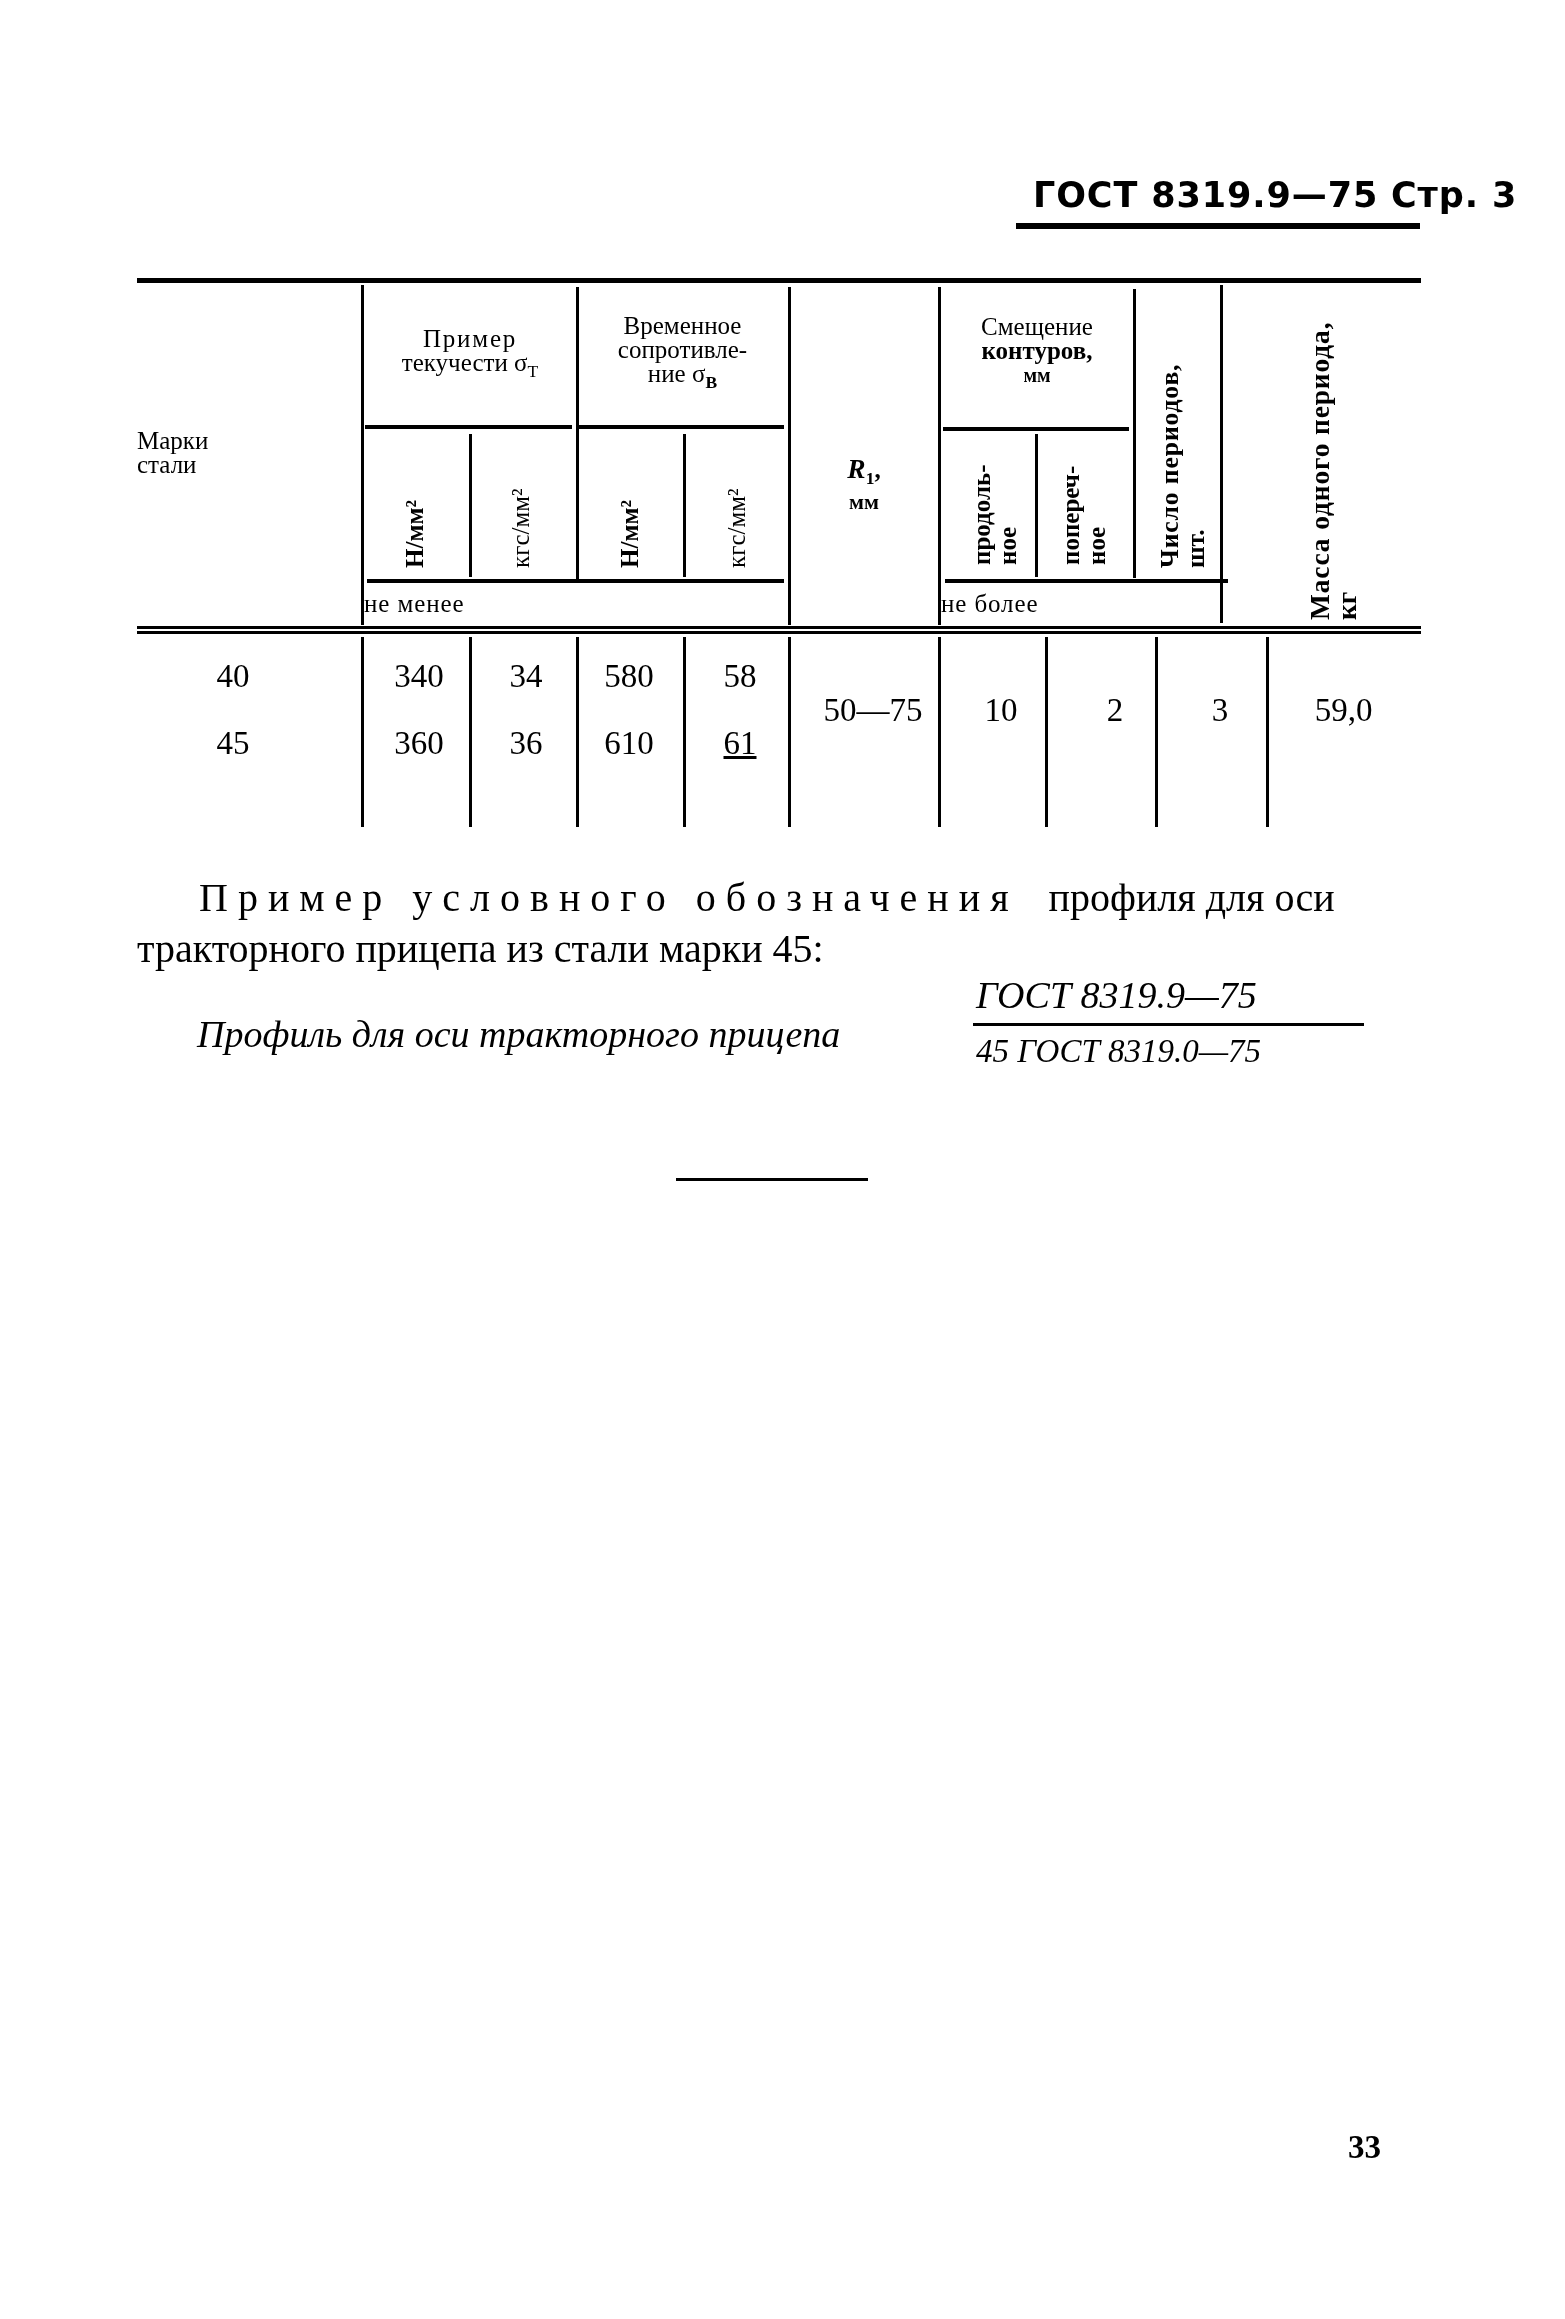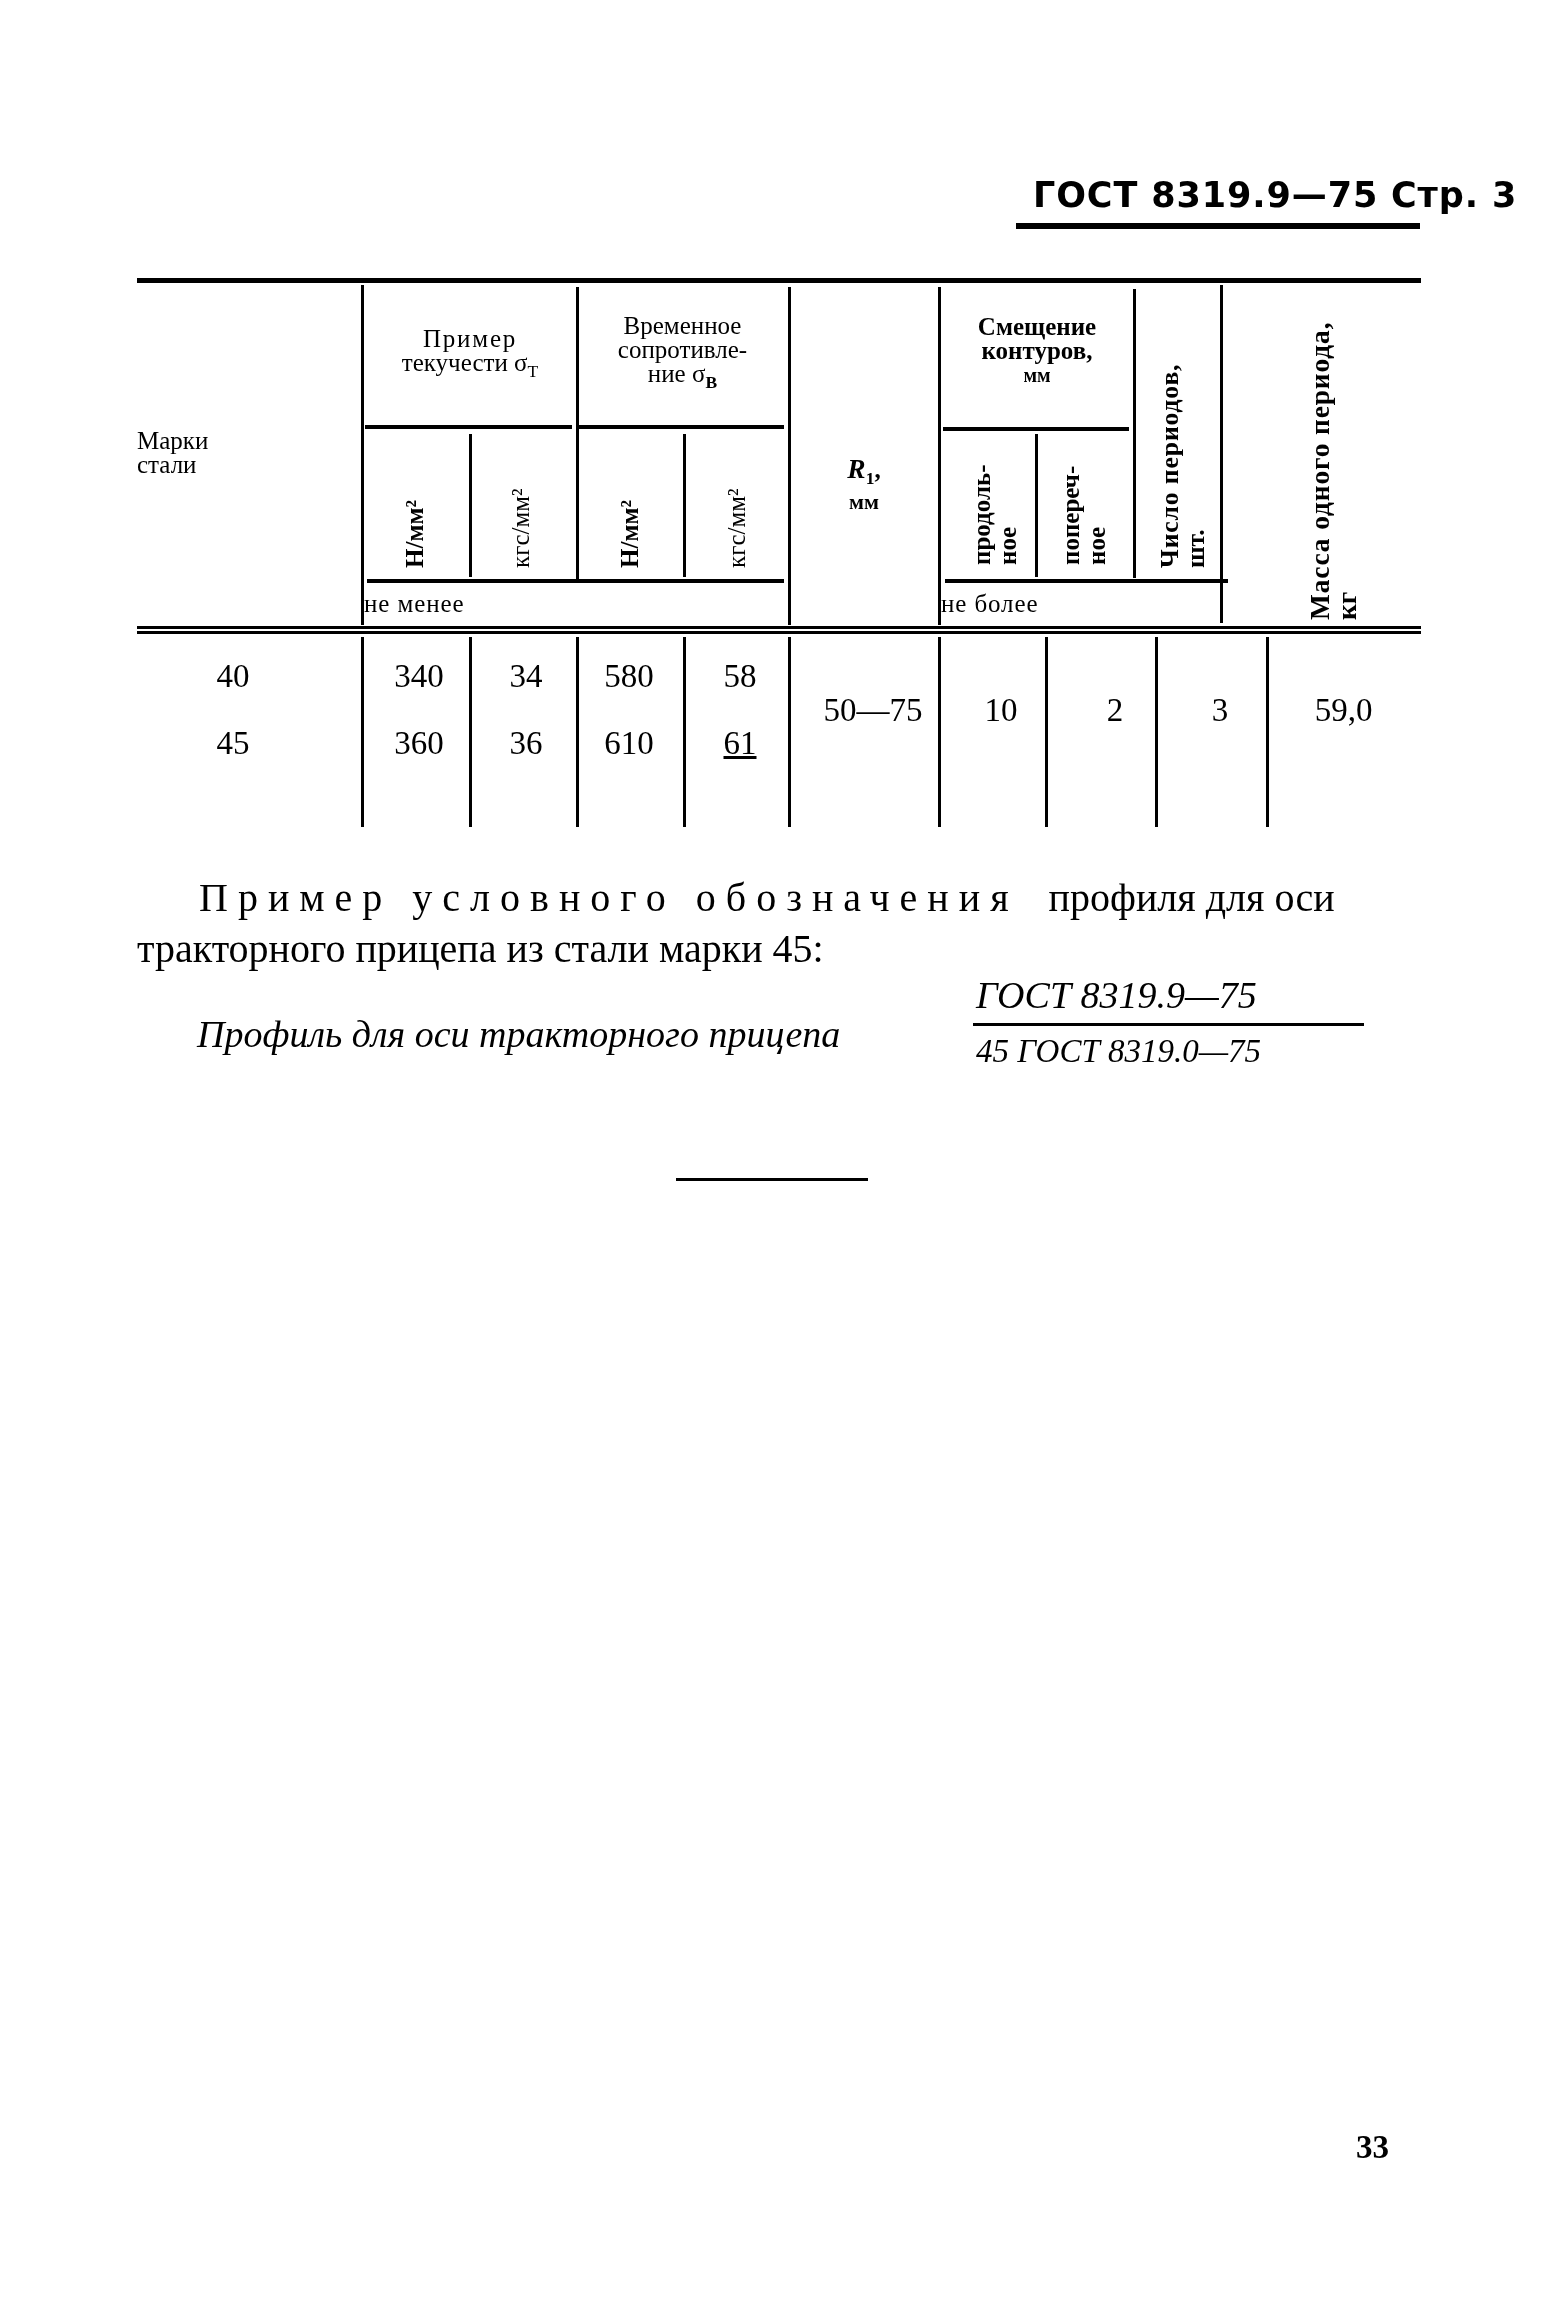--- a/index.html
+++ b/index.html
@@ -24,21 +24,21 @@
   .rot {
     position: absolute; font-size: 25px; line-height: 25.6px; font-weight: bold;
     transform-origin: left top; transform: rotate(-90deg); white-space: nowrap;
   }
   .cell { position: absolute; font-size: 33px; text-align: center; width: 110px; }
   .sub { font-size: 0.7em; vertical-align: -0.35em; }
 
   .para { position: absolute; font-size: 40px; white-space: nowrap; }
   .spaced { letter-spacing: 10px; }
   .ital { font-style: italic; }
-  #page-number { left: 1348px; top: 2129px; font-size: 33px; font-weight: bold; margin-left: 8px; }
+  #page-number { left: 1348px; top: 2129px; font-size: 33px; font-weight: bold; }
 </style>
 </head>
 <body>
 
 <div id="running-header" class="abs">
   <span class="std">ГОСТ 8319.9—75</span><span>Стр. 3</span>
 </div>
 <div class="hline" style="left:1016px; top:223px; width:404px; height:5.5px;"></div>
 
 <div>
@@ -92,21 +92,21 @@
   <div class="rot" style="left:724px; top:568px; font-weight:normal;">кгс/мм²</div>
 
   <div class="hdr-n" style="left:364px; top:592px; width:424px; letter-spacing:0.9px;">не менее</div>
 
   <div class="hdr" style="left:790px; top:437px; width:148px;margin-top:20px;">
     <div><span class="ital" style="font-size:27.4px;">R</span><span class="sub">1</span>,</div>
     <div style="font-size:22px;">мм</div>
   </div>
 
   <div class="hdr" style="left:941px; top:315px; width:192px;">
-    <div style="font-weight:bold;">Смещение</div>
+    <div style="font-weight:normal;">Смещение</div>
     <div>контуров,</div>
     <div style="font-size:20px;">мм</div>
   </div>
   <div class="rot" style="left:969px; top:565px;">
     <div>продоль-</div>
     <div>ное</div>
   </div>
   <div class="rot" style="left:1058px; top:565px;">
     <div>попереч-</div>
     <div>ное</div>

